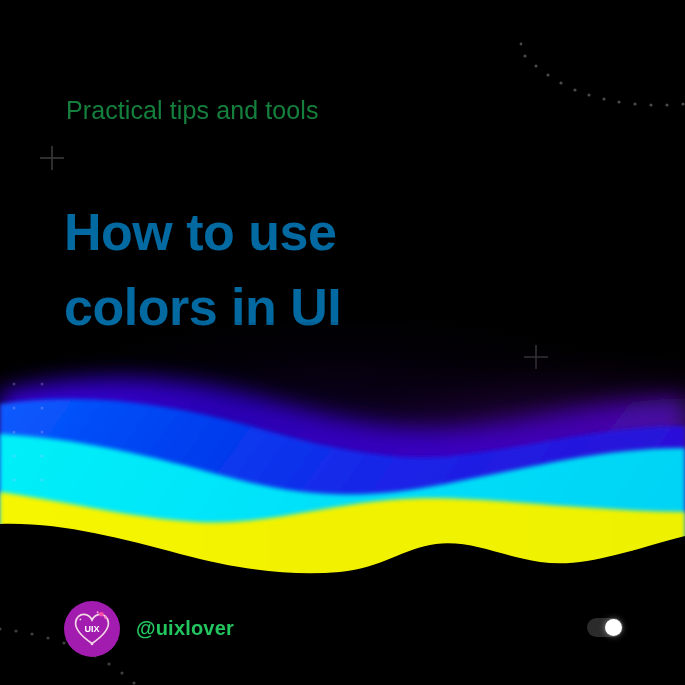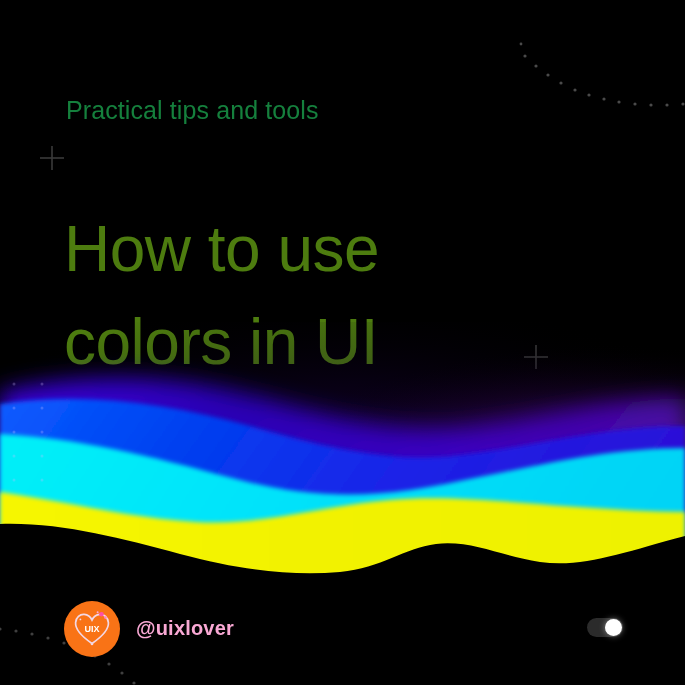--- a/index.html
+++ b/index.html
@@ -42,25 +42,25 @@
     font-weight: 400;
     letter-spacing: 0.1px;
     color: #15803d;
     white-space: nowrap;
   }
   #headline {
     position: absolute;
     left: 64px;
     top: 160px;
     width: 560px;
-    font-size: 64px;
+    font-size: 52px;
     line-height: 1.45;
-    font-weight: 400;
+    font-weight: 700;
     letter-spacing: -0.5px;
-    color: #4d7c0f;
+    color: #0369a1;
   }
   #headline .line { display: block; white-space: nowrap; }
 
   
   #wave-band {
     position: absolute;
     left: 0;
     top: 322px;
     width: 685px;
     height: 268px;
@@ -86,33 +86,33 @@
     width: 685px;
     height: 96px;
   }
   #avatar {
     position: absolute;
     left: 64px;
     top: 12px;
     width: 56px;
     height: 56px;
     border-radius: 50%;
-    background: #f97316;
+    background: #a21caf;
     display: flex;
     align-items: center;
     justify-content: center;
   }
   #handle {
     position: absolute;
     left: 136px;
     top: 28px;
     font-size: 20px;
     font-weight: 700;
     letter-spacing: 0.2px;
-    color: #f9a8d4;
+    color: #22c55e;
   }
   #toggle {
     position: absolute;
     right: 62px;
     top: 29px;
     width: 36px;
     height: 19px;
     border-radius: 10px;
     background: #2b2b2b;
   }

